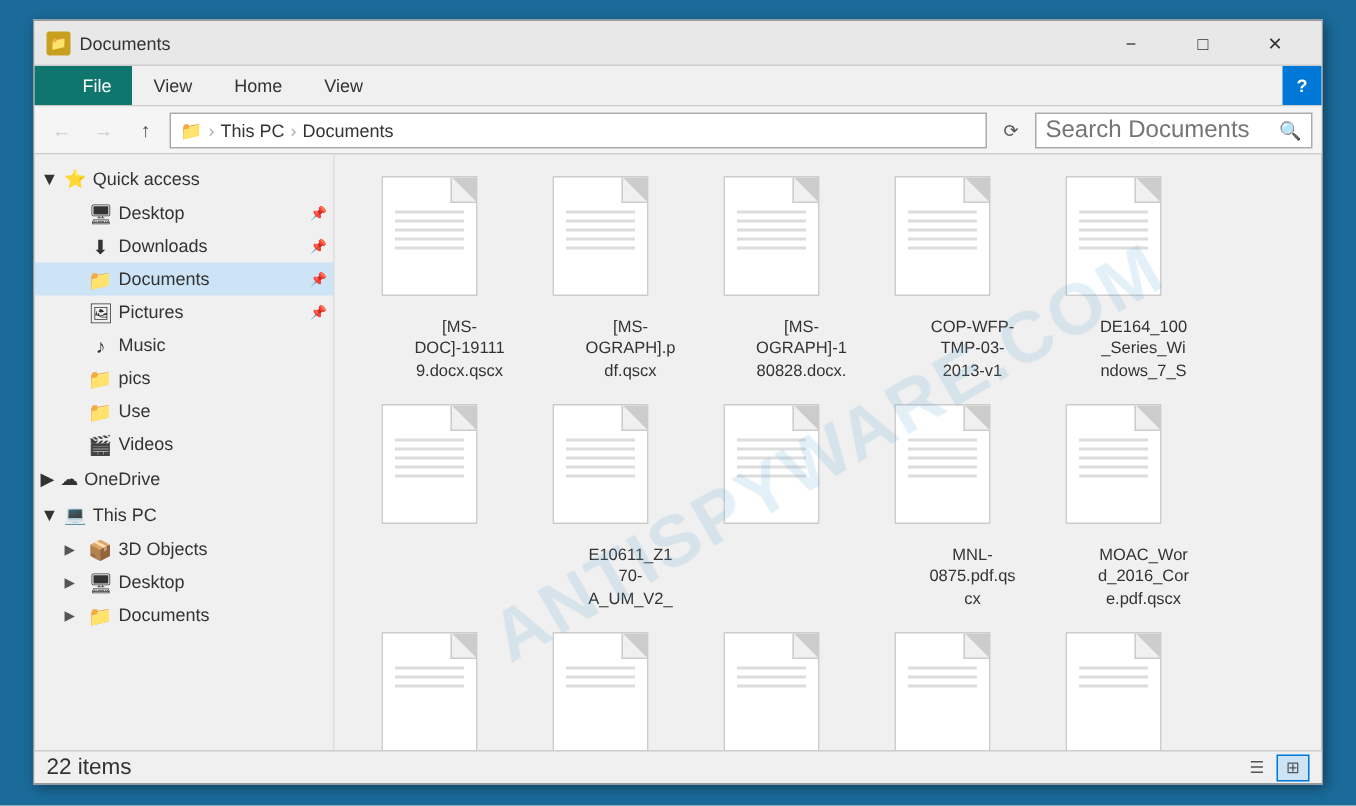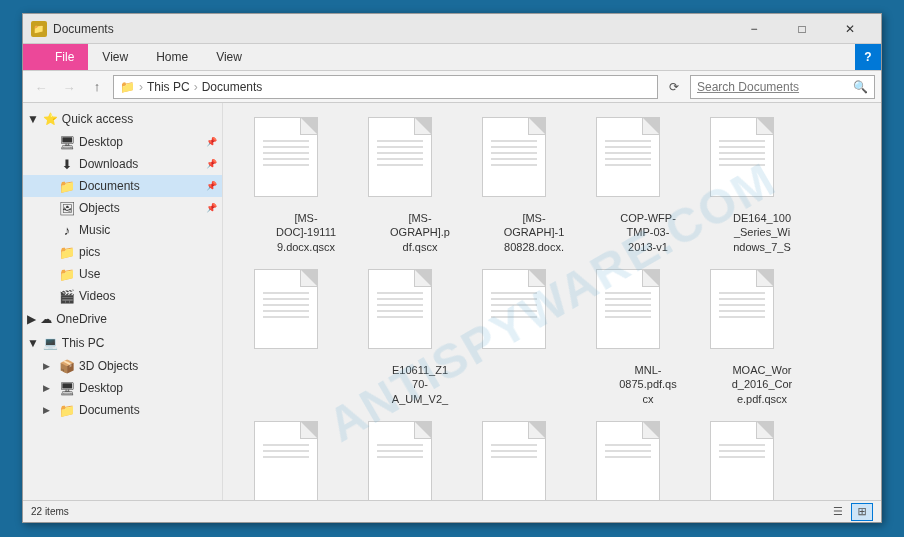--- a/index.html
+++ b/index.html
@@ -76,21 +76,21 @@
     .ribbon-tab {
       padding: 4px 14px;
       font-size: 12px;
       cursor: pointer;
       color: #333;
       height: 100%;
       display: flex;
       align-items: center;
     }
     .ribbon-tab.active {
-      background: #ec4899;
+      background: #0f766e;
       color: white;
       padding-left: 32px;
     }
     .ribbon-help {
       margin-left: auto;
       width: 26px; height: 26px;
       background: #0078d7;
       color: white;
       display: flex; align-items: center; justify-content: center;
       font-weight: bold;
@@ -143,25 +143,24 @@
       border: 1px solid #aaa;
       background: white;
       display: flex;
       align-items: center;
       padding: 0 6px;
       gap: 4px;
     }
     .search-box input {
       border: none;
       outline: none;
-      font-size: 12px;
+      font-size: 16px;
       color: #888;
       width: 100%;
       background: transparent;
-      text-decoration: underline;
     }
     .search-icon-btn {
       color: #888;
       font-size: 12px;
     }
 
     
     .main-area {
       display: flex;
       flex: 1;
@@ -333,21 +332,21 @@
     .status-bar {
       height: 22px;
       background: #f0f0f0;
       border-top: 1px solid #ccc;
       display: flex;
       align-items: center;
       padding: 0 8px;
       justify-content: space-between;
       flex-shrink: 0;
     }
-    .status-text { font-size: 10px; color: #333; }
+    .status-text { font-size: 15px; color: #333; }
     .view-buttons {
       display: flex;
       gap: 2px;
     }
     .view-btn {
       width: 22px; height: 18px;
       display: flex; align-items: center; justify-content: center;
       cursor: pointer;
       border: 1px solid transparent;
       font-size: 11px;
@@ -425,21 +424,21 @@
       </div>
       <div class="tree-item indent-1 selected">
         <span class="chevron"></span>
         <span class="item-icon">📁</span>
         <span class="item-label">Documents</span>
         <span class="pin-icon">📌</span>
       </div>
       <div class="tree-item indent-1">
         <span class="chevron"></span>
         <span class="item-icon">🖼</span>
-        <span class="item-label">Objects</span>
+        <span class="item-label">Pictures</span>
         <span class="pin-icon">📌</span>
       </div>
       <div class="tree-item indent-1">
         <span class="chevron"></span>
         <span class="item-icon">♪</span>
         <span class="item-label">Music</span>
       </div>
       <div class="tree-item indent-1">
         <span class="chevron"></span>
         <span class="item-icon">📁</span>

